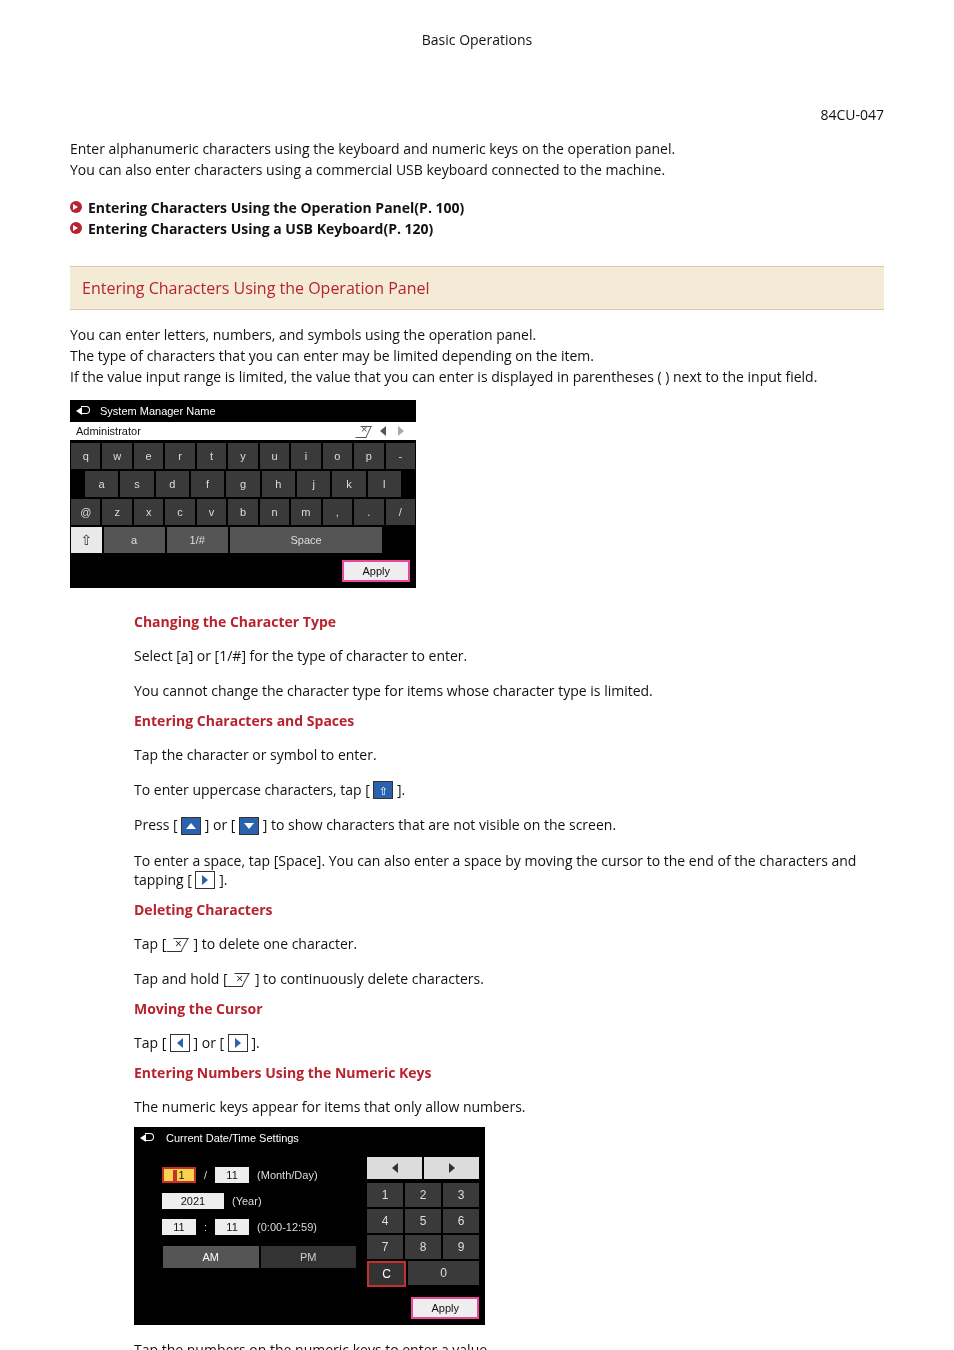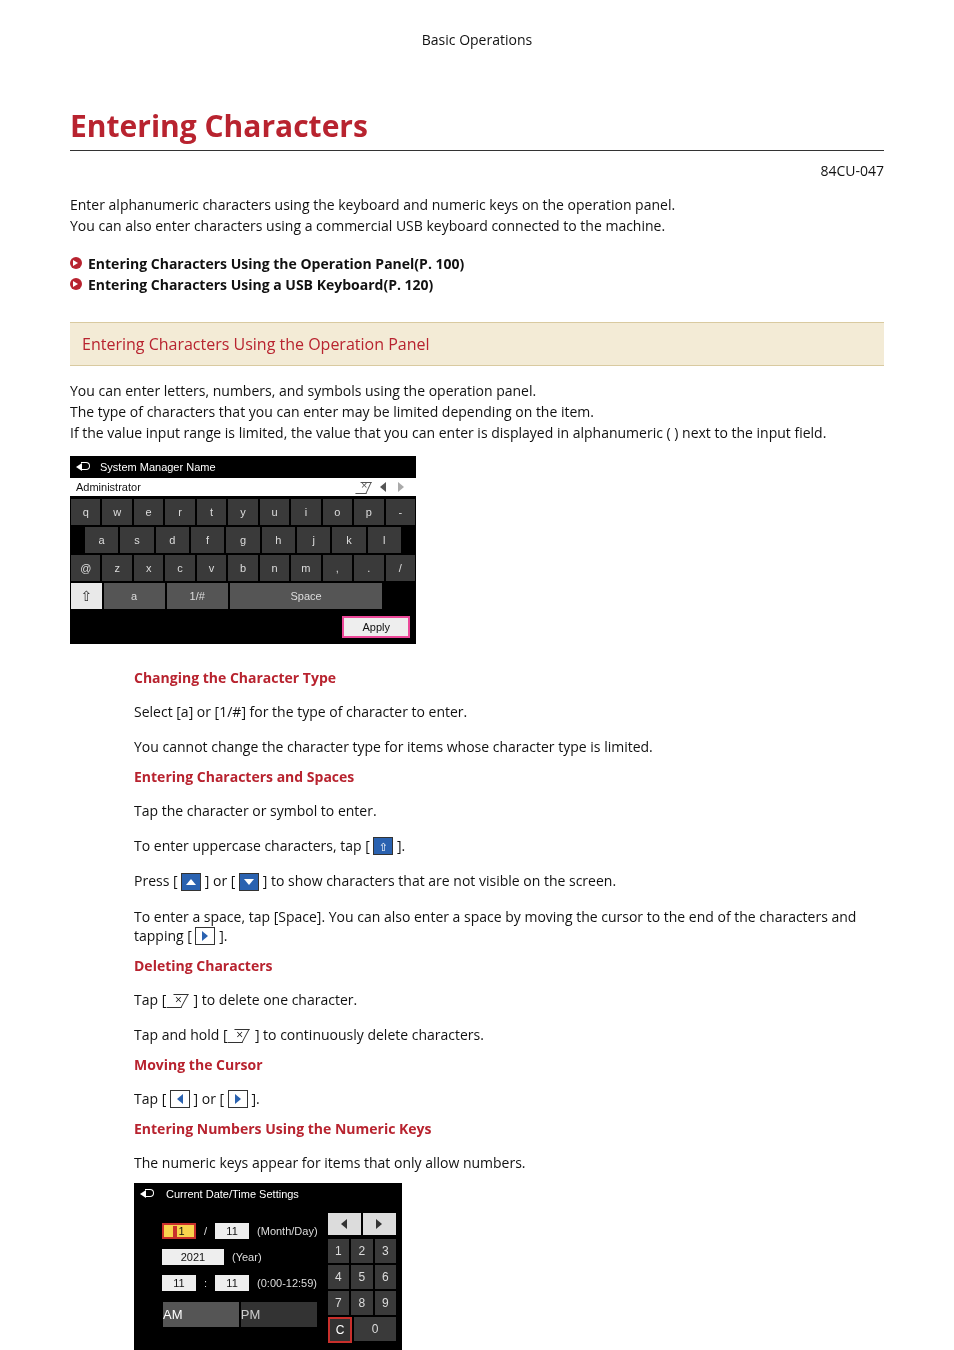--- a/index.html
+++ b/index.html
@@ -177,60 +177,59 @@
     content:""; position:absolute; left:0; top:0;
     width:14px; height:12px; border:1px solid #333; border-left:none;
     transform: skewX(-28deg);
   }
   .del-inline::after{
     content:"×"; position:absolute; left:5px; top:-2px; font-size:12px;
   }
 
   
   .num {
-    width:268px;
+    width:351px;
     background:#000;
     color:#fff;
     font-family:Arial, sans-serif;
     font-size:11px;
     margin: 10px 0 10px 0;
   }
   .num-top{ display:flex; align-items:center; gap:10px; padding:4px 6px;}
   .num-body{ display:flex; }
   .num-left{
     flex:1; padding:18px 10px 8px 28px;
   }
   .num-field-row{ display:flex; align-items:center; gap:8px; margin-bottom:10px; color:#ddd;}
   .num-box{ background:#eee; color:#111; padding:2px 4px; min-width:26px; text-align:center; font-size:11px;}
   .num-box.sel{ background:#f8d34d; border:2px solid #c9302c; padding:0 2px;}
   .num-box.sel .cur{ display:inline-block; width:4px; height:11px; background:#c9302c; vertical-align:middle; margin-right:1px;}
   .num-field-row.year .num-box{ min-width:54px;}
   .ampm{ display:flex; gap:0; margin-top:6px;}
-  .ampm .btn{ flex:1; padding:5px 0; background:#333; color:#ccc; font-size:13px; border:1px solid #000;}
+  .ampm .btn{ flex:1; text-align:center; padding:5px 0; background:#333; color:#ccc; font-size:11px; border:1px solid #000;}
   .ampm .btn.active{ background:#555; color:#fff;}
   .num-right{ width:112px; padding:8px 6px 2px 0;}
   .nav-row{ display:flex; gap:2px; margin-bottom:4px;}
   .nav-btn{ flex:1; height:22px; background:#dcdcdc; display:flex; align-items:center; justify-content:center;}
   .nav-btn .tl{ width:0;height:0; border-right:6px solid #333; border-top:5px solid transparent; border-bottom:5px solid transparent;}
   .nav-btn .tr{ width:0;height:0; border-left:6px solid #333;  border-top:5px solid transparent; border-bottom:5px solid transparent;}
   .np-row{ display:flex; gap:2px; margin-bottom:2px;}
   .np-key{ flex:1; height:24px; background:#3a3a3a; color:#ddd; display:flex; align-items:center; justify-content:center; font-size:12px;}
   .np-key.c{ background:#333; border:2px solid #c9302c; color:#fff; height:22px;}
   .np-key.zero{ flex:2; }
   .num-apply-row{ display:flex; justify-content:flex-end; padding:6px;}
   .page-num{ text-align:center; margin-top:34px; }
 </style>
 </head>
 <body>
 
 <div class="page">
 
   <div class="doc-header">Basic Operations</div>
 
-  <h1 class="title">Entering Characters</h1>
   <div class="code-line">84CU-047</div>
 
   <div class="intro">
     <p>Enter alphanumeric characters using the keyboard and numeric keys on the operation panel.</p>
     <p>You can also enter characters using a commercial USB keyboard connected to the machine.</p>
   </div>
 
   <div class="toc">
     <div class="toc-row">
       <span class="bullet"></span>
@@ -240,21 +239,21 @@
       <span class="bullet"></span>
       <a href="#">Entering Characters Using a USB Keyboard(P. 120)</a>
     </div>
   </div>
 
   <h2 class="section">Entering Characters Using the Operation Panel</h2>
 
   <div class="section-text">
     <p>You can enter letters, numbers, and symbols using the operation panel.</p>
     <p>The type of characters that you can enter may be limited depending on the item.</p>
-    <p>If the value input range is limited, the value that you can enter is displayed in alphanumeric ( ) next to the input field.</p>
+    <p>If the value input range is limited, the value that you can enter is displayed in parentheses ( ) next to the input field.</p>
   </div>
 
   <div class="kb">
     <div class="kb-top">
       <span class="kb-back"></span>
       <span>System Manager Name</span>
     </div>
     <div class="kb-input">
       <span class="field">Administrator</span>
       <span class="xbtn">

